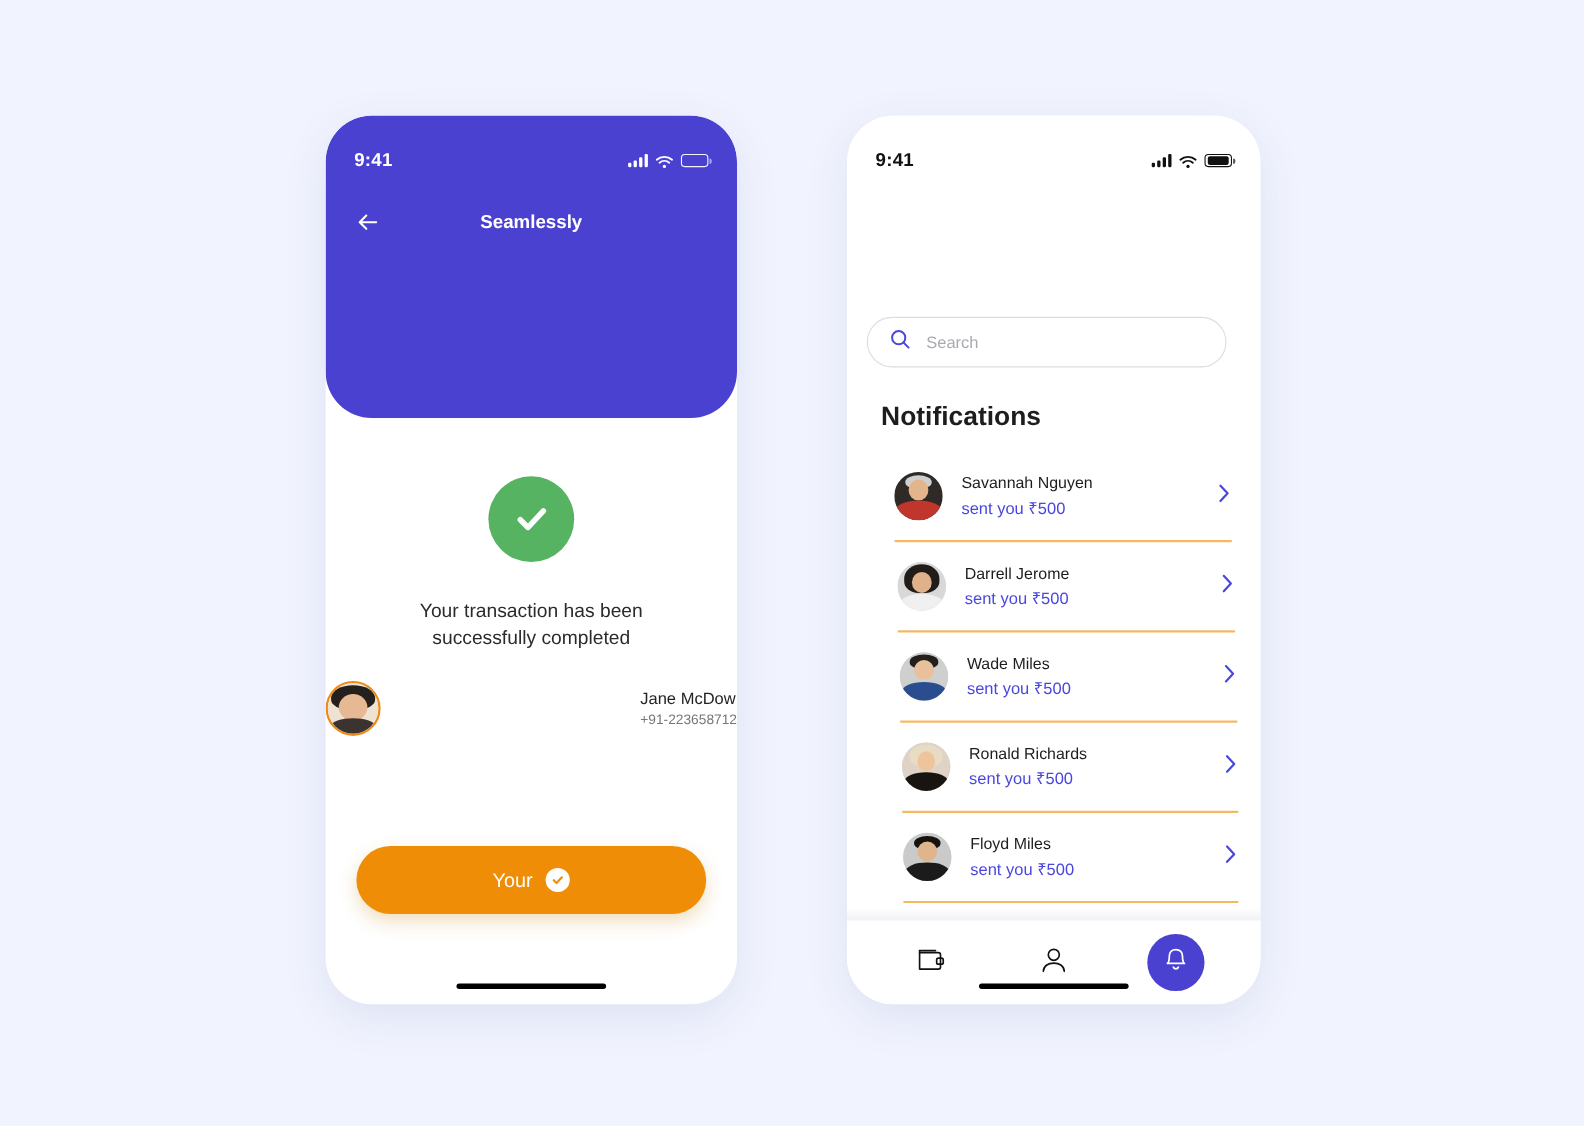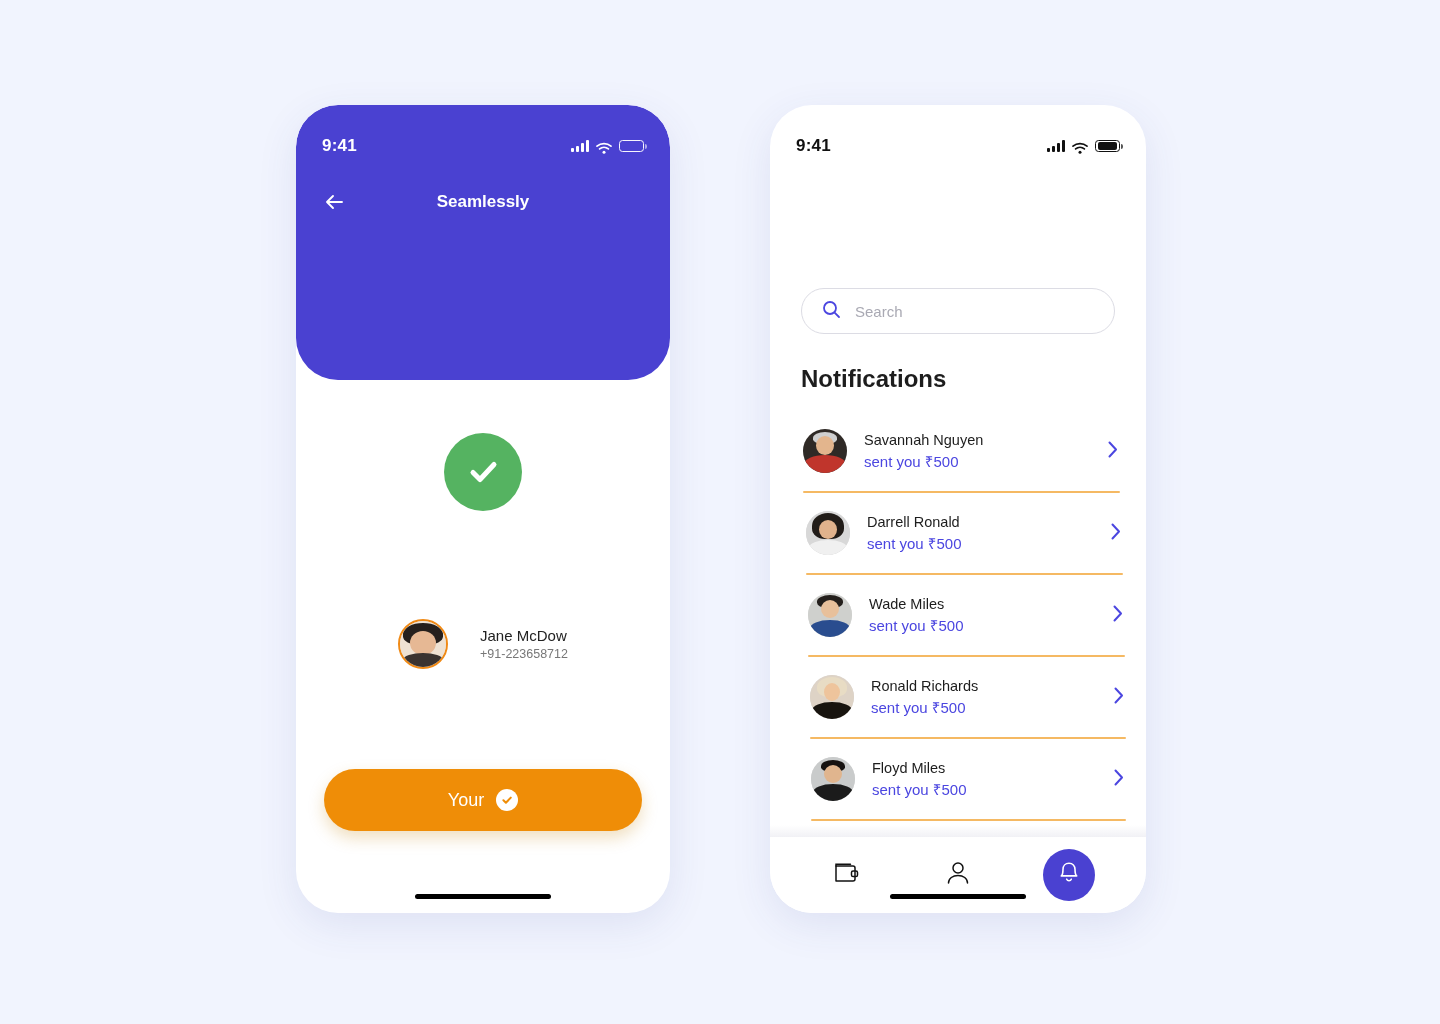--- a/index.html
+++ b/index.html
@@ -98,21 +98,21 @@
   .check-circle {
     width: 78px; height: 78px; border-radius: 50%; background: #55b361;
     display:flex; align-items:center; justify-content:center;
   }
   .success-msg {
     position: absolute; top: 438px; left: 40px; right: 40px;
     text-align: center; color: #2b2b2b; font-size: 17.5px; line-height: 24px;
   }
   .payee {
     position: absolute; top: 514px; left: 0; right: 0;
-    display:flex; align-items:center; justify-content:center; gap: 32px;
+    display:flex; align-items:center; justify-content:space-between; gap: 32px;
   }
   .payee-av {
     width: 46px; height: 46px; border-radius: 50%;
     border: 2px solid #f08a16; overflow: hidden; position: relative; background:#e8d9c8;
   }
   .payee-name { font-size: 15px; color:#222; margin-bottom:3px; }
   .payee-phone { font-size: 12.5px; color:#777; }
 
   .done-btn {
     position:absolute; left: 28px; right: 28px; top: 664px; height: 62px;
@@ -127,38 +127,38 @@
     display:flex; align-items:center; justify-content:center;
   }
 
   .home-ind {
     position: absolute; bottom: 14px; left: 50%; transform: translateX(-50%);
     width: 136px; height: 5px; border-radius: 3px; background:#000;
   }
 
   
   .search-bar {
-    position: absolute; top: 183px; left: 31px; right: 31px; height: 46px;
+    position: absolute; top: 183px; left: 18px; right: 31px; height: 46px;
     border: 1px solid #dcdce4; border-radius: 24px;
     display:flex; align-items:center; gap: 14px; padding: 0 20px;
     box-sizing: border-box; background:#fff;
   }
   .search-input {
     border: none; outline: none; background: transparent;
     font-size: 15px; color:#333; font-family:"Liberation Sans", sans-serif;
     flex: 1; padding: 0;
   }
   .search-input::placeholder { color:#a9a9b3; }
 
   .notif-title {
     position:absolute; top: 260px; left: 31px;
     font-size: 24px; font-weight: bold; color:#1d1d1d;
   }
 
-  .notif-list { position: absolute; top: 306px; left: 2px; right: 0; }
+  .notif-list { position: absolute; top: 306px; left: 12px; right: 0; }
   .notif-row {
     display:flex; align-items:center; height: 80px; cursor:pointer;
     position: relative;
   }
   .notif-av {
     width: 44px; height: 44px; border-radius:50%; overflow:hidden;
     flex: 0 0 44px; background:#dadada; position:relative;
   }
   .notif-text { margin-left: 17px; flex:1; }
   .notif-name { font-size: 14.5px; color:#1d1d1d; margin-bottom: 3px; }
@@ -223,20 +223,21 @@
   </div>
 
   <div class="check-wrap">
     <div class="check-circle">
       <svg width="42" height="42" viewBox="0 0 42 42">
           <path d="M11 21.5l7 7 14-15" stroke="#fff" stroke-width="5" fill="none" stroke-linecap="round" stroke-linejoin="round"></path>
         </svg>
     </div>
   </div>
 
+  <div class="success-msg">Your transaction has been successfully completed</div>
 
   <div class="payee">
     <div class="payee-av">
       <span class="av-bg" style="background:#efe2d3"></span>
       <span class="av-hair" style="left:3px;right:3px;top:2px;height:22px;background:#26201d"></span>
       <span class="av-head" style="left:10px;right:10px;top:10px;height:24px;background:#e6b894"></span>
       <span class="av-body" style="width:40px;height:14px;background:#3a3330"></span>
     </div>
     <div>
       <div class="payee-name">Jane McDow</div>
@@ -317,21 +318,21 @@
 
     <div style="padding:0 23px 0 34px">
       <div class="notif-row">
         <span class="notif-av">
           <span class="av-bg" style="background:#d8d8d8"></span>
           <span class="av-hair" style="left:6px;right:6px;top:2px;height:26px;background:#211c18"></span>
           <span class="av-head" style="left:13px;right:13px;top:9px;height:19px;background:#e0b28c"></span>
           <span class="av-body" style="width:38px;height:15px;background:#f0f0f0"></span>
         </span>
         <span class="notif-text">
-          <span class="notif-name" style="display:block">Darrell Ronald</span>
+          <span class="notif-name" style="display:block">Darrell Jerome</span>
           <span class="notif-sub" style="display:block">sent you ₹500</span>
         </span>
         <span class="chev">
           <svg width="10" height="17" viewBox="0 0 10 17">
               <path d="M1.5 1.5L8 8.5l-6.5 7" stroke="#4b46e0" stroke-width="2" fill="none" stroke-linecap="round" stroke-linejoin="round"></path>
             </svg>
         </span>
       </div>
       <div class="divider"></div>
     </div>

